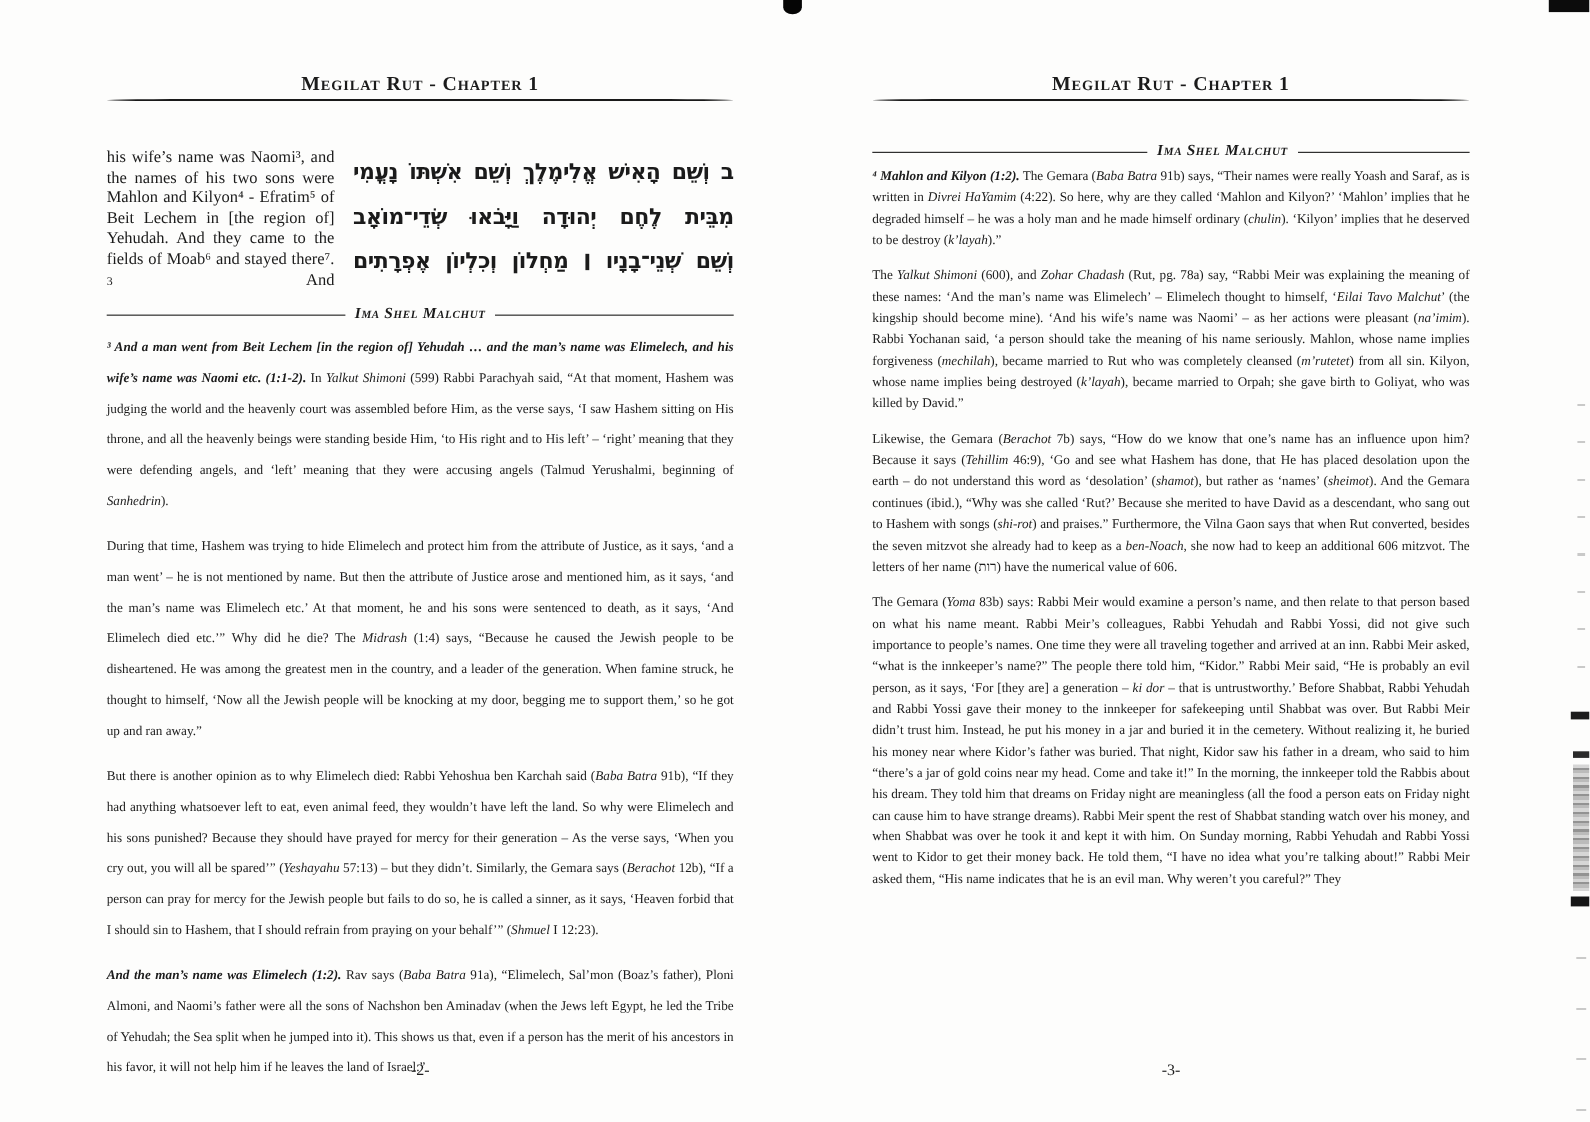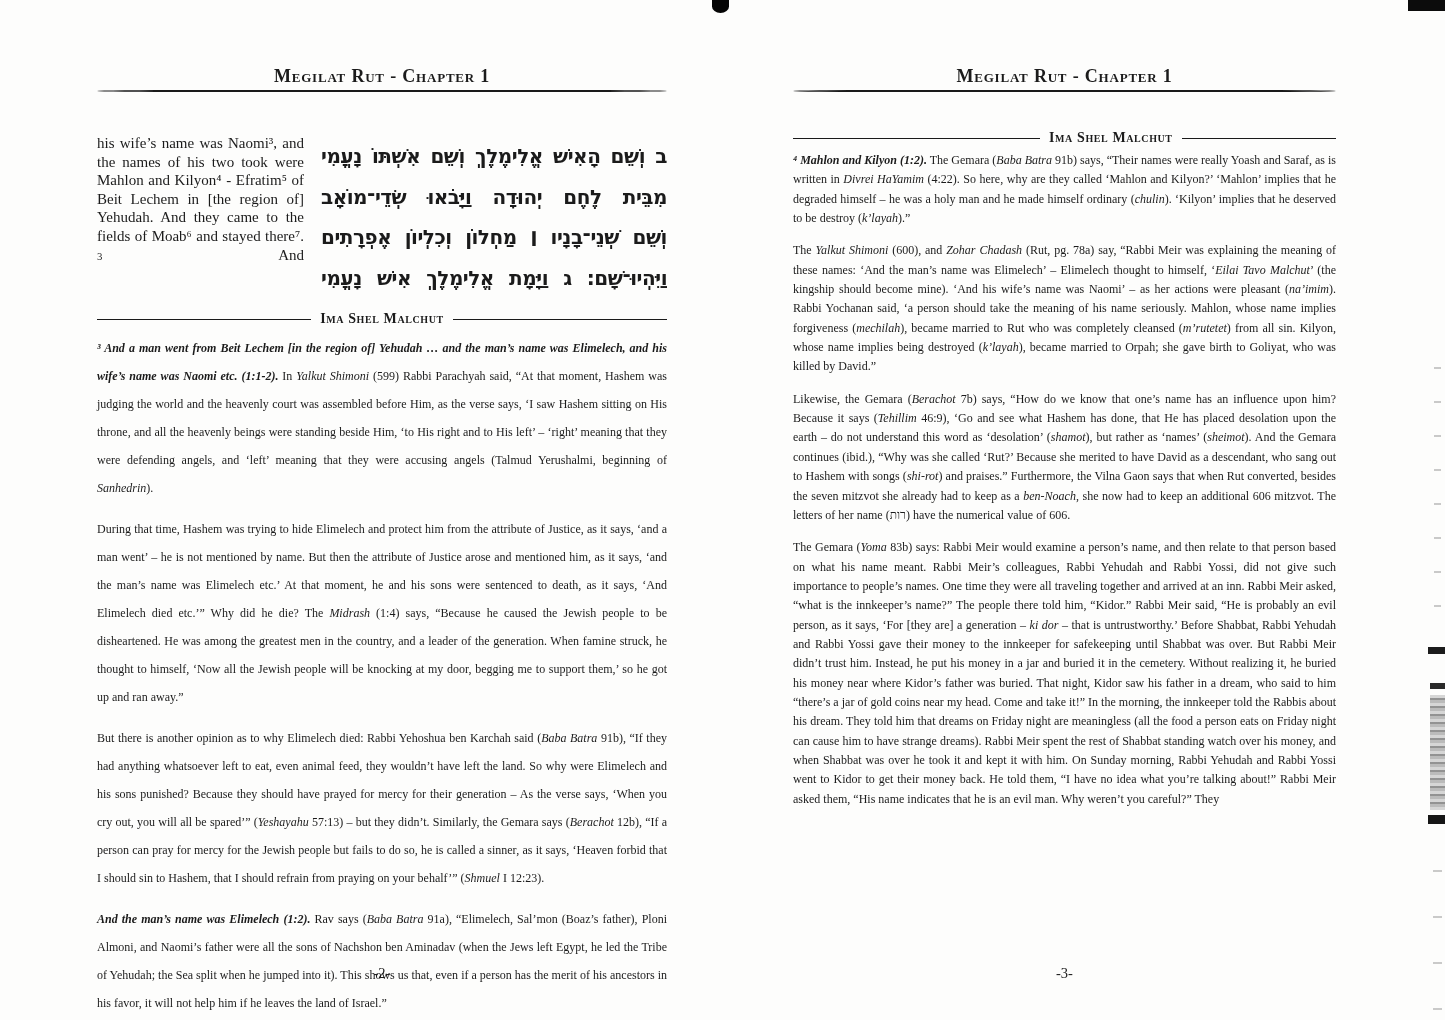--- a/index.html
+++ b/index.html
@@ -29,21 +29,21 @@
     font-family:"DejaVu Sans",sans-serif; font-weight:700;
     font-size:20px; line-height:40.5px; letter-spacing:-0.5px;
     white-space:nowrap; overflow:hidden;
     text-align:justify; text-align-last:justify;
   }
 
   .section-divider { display:flex; align-items:center; margin-top:13px; }
   .section-divider .line { flex:1; border-top:1.9px solid #1a1a1a; }
   .section-divider-label {
     font-variant:small-caps; font-weight:bold; font-size:14px;
-    letter-spacing:0.6px; padding:0 9px; white-space:nowrap;
+    letter-spacing:0.6px; padding:0 9px; white-space:nowrap;font-style:italic;
   }
   .page-right .section-divider { margin-top:38px; }
   .page-right .section-divider .line-left { flex:1.6; }
 
   .body-copy p { margin:13px 0 0 0; text-align:justify; }
   .page-left  .body-copy p { font-size:12px; line-height:28px; }
   .page-right .body-copy p { font-size:12px; line-height:19.35px; }
   .page-left  .body-copy p:first-child { margin-top:7px; }
   .page-right .body-copy p:first-child { margin-top:5px; }
 
@@ -84,26 +84,25 @@
 </head>
 <body>
 
 <div class="page page-left">
   <div class="page-header">
     <div class="header-title">Megilat Rut - Chapter 1</div>
     <hr class="header-rule">
   </div>
 
   <div class="intro-row">
-    <div class="english-intro"><span class="run-n">his wife’s name was Naomi³, and the names of his two took were Mahlon and Kilyon⁴ - Efratim⁵ of Beit Lechem in [the region of] Yehudah. And they came to the fields of Moab⁶ and stayed there⁷. </span><span class="run-vn">3</span><span class="run-n"> And</span></div>
+    <div class="english-intro"><span class="run-n">his wife’s name was Naomi³, and the names of his two sons were Mahlon and Kilyon⁴ - Efratim⁵ of Beit Lechem in [the region of] Yehudah. And they came to the fields of Moab⁶ and stayed there⁷. </span><span class="run-vn">3</span><span class="run-n"> And</span></div>
     <div class="hebrew-verse">
       <div class="hebrew-line">ב וְשֵׁם הָאִישׁ אֱלִימֶלֶךְ וְשֵׁם אִשְׁתּוֹ נָעֳמִי</div>
       <div class="hebrew-line">מִבֵּית לֶחֶם יְהוּדָה וַיָּבֹאוּ שְׂדֵי־מוֹאָב</div>
       <div class="hebrew-line">וְשֵׁם שְׁנֵי־בָנָיו ׀ מַחְלוֹן וְכִלְיוֹן אֶפְרָתִים</div>
-      <div class="hebrew-line">וַיִּהְיוּ־שָׁם: ג וַיָּמָת אֱלִימֶלֶךְ אִישׁ נָעֳמִי</div>
     </div>
   </div>
 
   <div class="section-divider">
     <span class="line line-left"></span>
     <span class="section-divider-label">Ima Shel Malchut</span>
     <span class="line line-right"></span>
   </div>
 
   <div class="body-copy">

